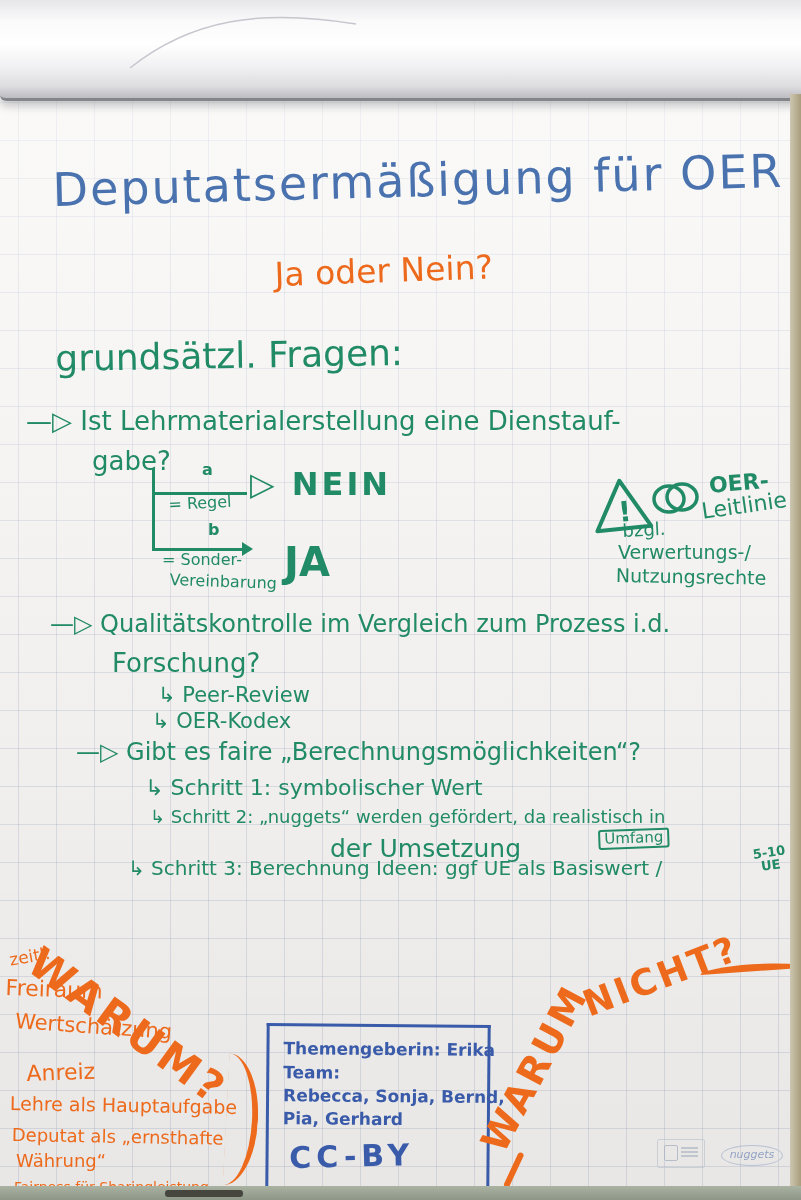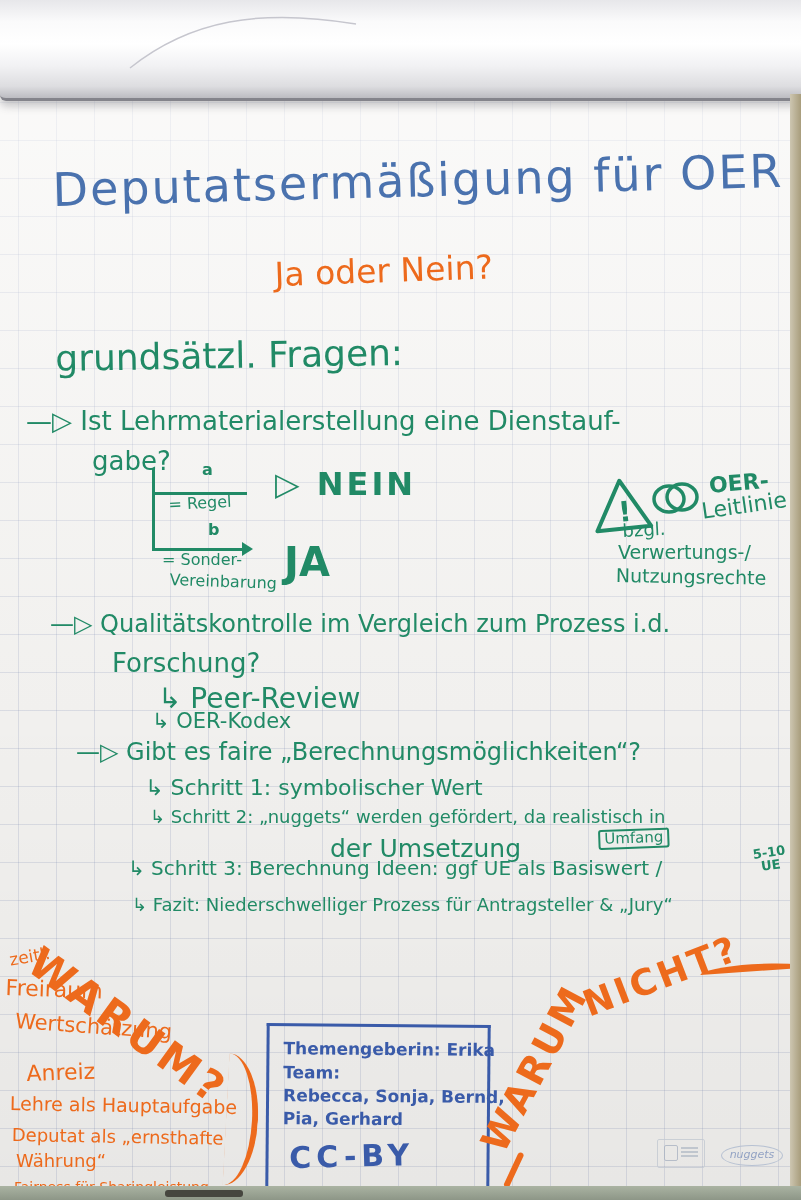--- a/index.html
+++ b/index.html
@@ -81,21 +81,21 @@
   <div class="abs o" style="left:274px;top:258px;font-size:33px;transform:rotate(-2deg);">Ja oder Nein?</div>
 
   <div class="abs g" style="left:55px;top:340px;font-size:36px;transform:rotate(-1deg);">grundsätzl. Fragen:</div>
 
   <div class="abs g" style="left:26px;top:408px;font-size:26px;">—▷ Ist Lehrmaterialerstellung eine Dienstauf-</div>
   <div class="abs g" style="left:92px;top:448px;font-size:26px;">gabe?</div>
 
   <div class="larr" style="left:152px;top:468px;width:92px;height:24px;"></div>
   <div class="abs g bold" style="left:202px;top:462px;font-size:16px;">a</div>
   <div class="abs g" style="left:168px;top:497px;font-size:16px;transform:rotate(-3deg);">= Regel</div>
-  <div class="abs g bold" style="left:250px;top:468px;font-size:32px;letter-spacing:3px;margin-left:25px;">▷ NEIN</div>
+  <div class="abs g bold" style="left:250px;top:468px;font-size:32px;letter-spacing:3px;">▷ NEIN</div>
 
   <div class="larr head" style="left:152px;top:492px;width:92px;height:56px;"></div>
   <div class="abs g bold" style="left:208px;top:522px;font-size:16px;">b</div>
   <div class="abs g bold" style="left:284px;top:516px;font-size:40px;margin-top:25px;">JA</div>
   <div class="abs g" style="left:162px;top:552px;font-size:16px;">= Sonder-</div>
   <div class="abs g" style="left:170px;top:572px;font-size:16px;transform:rotate(2deg);">Vereinbarung</div>
 
   <svg class="abs" width="62" height="58" style="left:588px;top:480px;transform:rotate(-6deg);">
     <polygon points="31,4 58,52 4,52" fill="none" stroke="#218a66" stroke-width="4" stroke-linejoin="round"></polygon>
     <text x="27" y="45" font-size="28" font-weight="bold" fill="#218a66">!</text>
@@ -105,34 +105,33 @@
     <ellipse cx="34" cy="19" rx="15" ry="13" fill="none" stroke="#218a66" stroke-width="3.5"></ellipse>
   </svg>
   <div class="abs g bold" style="left:708px;top:474px;font-size:22px;transform:rotate(-5deg);">OER-</div>
   <div class="abs g" style="left:700px;top:500px;font-size:22px;transform:rotate(-8deg);">Leitlinie</div>
   <div class="abs g" style="left:622px;top:522px;font-size:18px;transform:rotate(-3deg);">bzgl.</div>
   <div class="abs g" style="left:618px;top:543px;font-size:19px;">Verwertungs-/</div>
   <div class="abs g" style="left:616px;top:566px;font-size:19px;transform:rotate(1deg);">Nutzungsrechte</div>
 
   <div class="abs g" style="left:50px;top:612px;font-size:24px;">—▷ Qualitätskontrolle im Vergleich zum Prozess i.d.</div>
   <div class="abs g" style="left:112px;top:650px;font-size:26px;">Forschung?</div>
-  <div class="abs g" style="left:158px;top:684px;font-size:28px;">↳ Peer-Review</div>
+  <div class="abs g" style="left:158px;top:684px;font-size:21px;">↳ Peer-Review</div>
   <div class="abs g" style="left:152px;top:710px;font-size:21px;">↳ OER-Kodex</div>
 
   <div class="abs g" style="left:58px;top:740px;font-size:24px;margin-left:18px;">—▷ Gibt es faire „Berechnungsmöglichkeiten“?</div>
   <div class="abs g" style="left:145px;top:776px;font-size:22px;">↳ Schritt 1: symbolischer Wert</div>
   <div class="abs g" style="left:150px;top:808px;font-size:18px;">↳ Schritt 2: „nuggets“ werden gefördert, da realistisch in</div>
   <div class="abs g" style="left:330px;top:836px;font-size:25px;text-align:center;">der Umsetzung</div>
   <div class="abs g umfangbox" style="left:598px;top:830px;font-size:15px;transform:rotate(-2deg);">Umfang</div>
   <div class="abs g" style="left:128px;top:858px;font-size:20px;">↳ Schritt 3: Berechnung Ideen: ggf UE als Basiswert /</div>
   <div class="abs g frac" style="left:752px;top:848px;font-size:13px;transform:rotate(-8deg);">
     <span class="abs2" style="display:block;">5-10</span>
     <span class="abs2" style="display:block;">UE</span>
   </div>
-  <div class="abs g" style="left:132px;top:896px;font-size:18px;">↳ Fazit: Niederschwelliger Prozess für Antragsteller &amp; „Jury“</div>
 
   <div class="abs o bold" style="left:46px;top:940px;font-size:42px;letter-spacing:4px;transform:rotate(36deg);">WARUM?</div>
   <div class="abs o" style="left:8px;top:952px;font-size:17px;transform:rotate(-10deg);">zeitl.</div>
   <div class="abs o" style="left:6px;top:976px;font-size:22px;transform:rotate(2deg);">Freiraum</div>
   <div class="abs o" style="left:16px;top:1010px;font-size:21px;transform:rotate(4deg);">Wertschätzung</div>
   <div class="abs o" style="left:26px;top:1062px;font-size:22px;transform:rotate(-2deg);">Anreiz</div>
   <div class="abs o" style="left:10px;top:1094px;font-size:19px;transform:rotate(1deg);">Lehre als Hauptaufgabe</div>
   <div class="abs o" style="left:12px;top:1126px;font-size:18px;transform:rotate(1deg);">Deputat als „ernsthafte</div>
   <div class="abs o" style="left:16px;top:1152px;font-size:18px;">Währung“</div>
   <div class="abs o" style="left:14px;top:1180px;font-size:14px;">Fairness für Sharingleistung</div>

